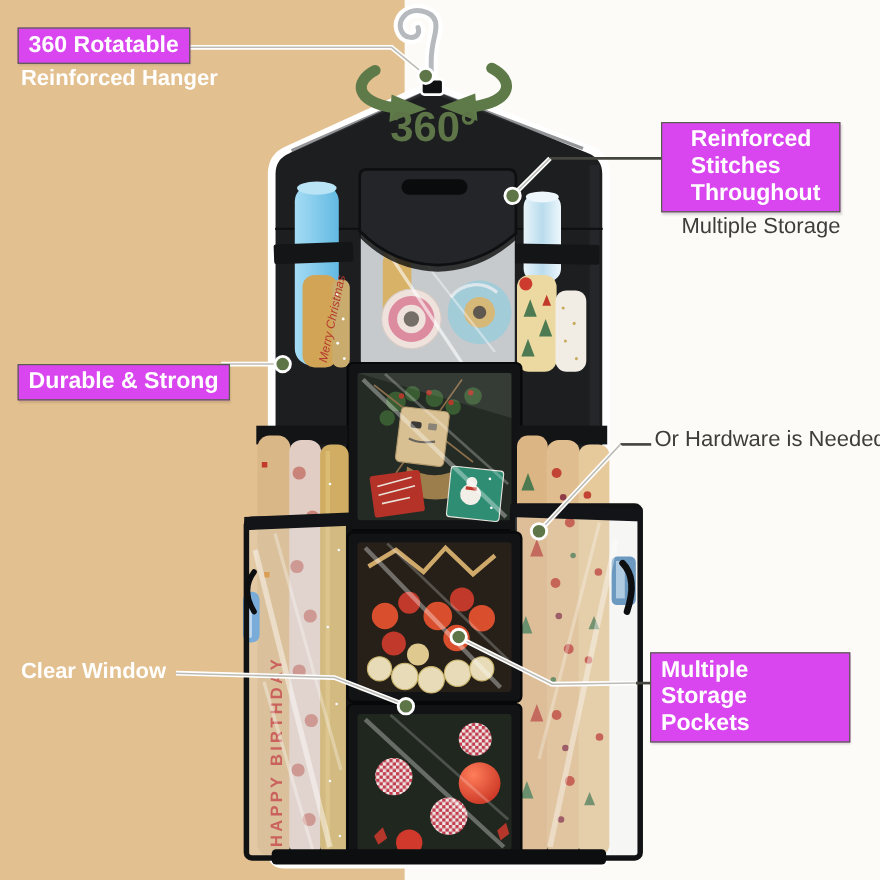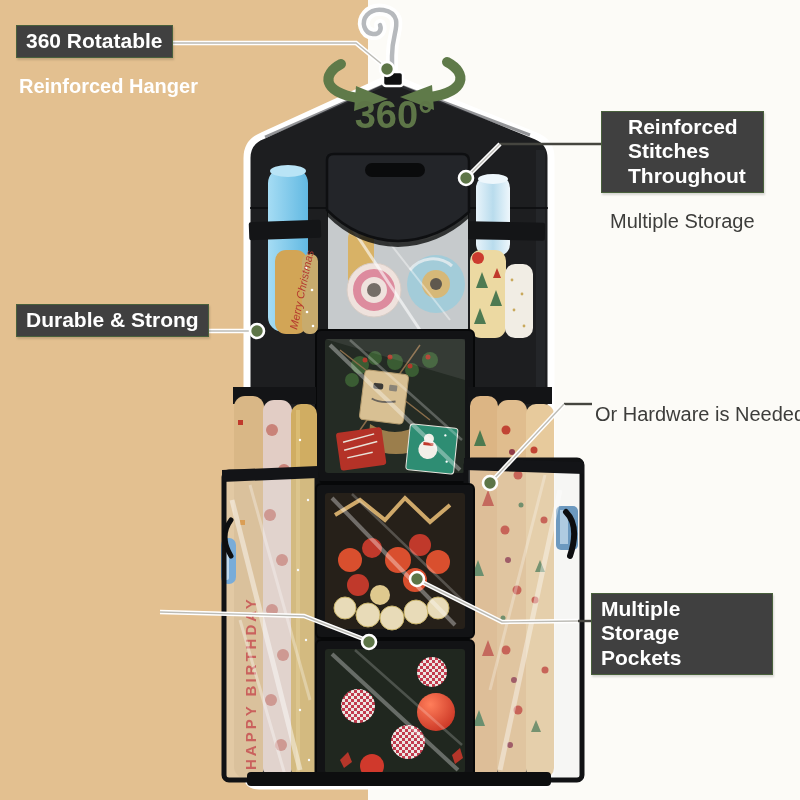--- a/index.html
+++ b/index.html
@@ -5,31 +5,31 @@
   html,body{margin:0;padding:0;}
   #stage{
     position:relative;width:800px;height:800px;overflow:hidden;
     font-family:"Liberation Sans",sans-serif;background:#fcfbf7;
   }
   .bg-left{position:absolute;left:0;top:0;width:368px;height:800px;background:#e3c090;}
   .bg-right{position:absolute;left:368px;top:0;width:432px;height:800px;background:#fcfbf7;}
   #product-svg{position:absolute;left:0;top:0;width:800px;height:800px;}
   .callout{position:absolute;z-index:5;}
   .c-title{
-    display:inline-block;background:#404040;color:#ffffff;font-weight:700;
+    display:inline-block;background:#d946ef;color:#ffffff;font-weight:700;
     font-size:21px;line-height:1.16;padding:3px 9px 4px;white-space:pre-line;
     border:1px solid #49603c;box-shadow:1px 2px 2px rgba(0,0,0,0.15);
   }
-  .c-sub{font-weight:700;font-size:20px;color:#ffffff;margin-top:17px;padding-left:3px;white-space:nowrap;}
+  .c-sub{font-weight:700;font-size:20px;color:#ffffff;margin-top:2px;padding-left:3px;white-space:nowrap;text-align:right;}
   .callout.dark-sub .c-sub{color:#3d3d3b;font-weight:400;}
   #co-rotatable{left:16px;top:25px;}
   #co-stitches{left:601px;top:111px;}
   #co-stitches .c-title{width:126px;padding-left:26px;}
   #co-stitches .c-sub{padding-left:9px;}
-  #co-durable{left:16px;top:304px;}
+  #co-durable{left:16px;top:331px;}
   #co-assembly{left:592px;top:386px;}
   #co-window{left:16px;top:597px;}
   #co-pockets{left:591px;top:593px;}
   #co-pockets .c-title{width:162px;}
 </style>
 </head>
 <body>
 
 <div id="stage">
   <div class="bg-left"></div>
@@ -323,18 +323,19 @@
 Throughout</div>
     <div class="c-sub">Multiple Storage</div>
   </div>
   <div class="callout" id="co-durable">
     <div class="c-title">Durable &amp; Strong</div>
   </div>
   <div class="callout dark-sub" id="co-assembly">
     <div class="c-sub">Or Hardware is Needed</div>
   </div>
   <div class="callout" id="co-window">
+    <div class="c-sub">Clear Window</div>
   </div>
   <div class="callout dark-sub" id="co-pockets">
     <div class="c-title">Multiple Storage
 Pockets</div>
   </div>
 </div>
 
 </body></html>

